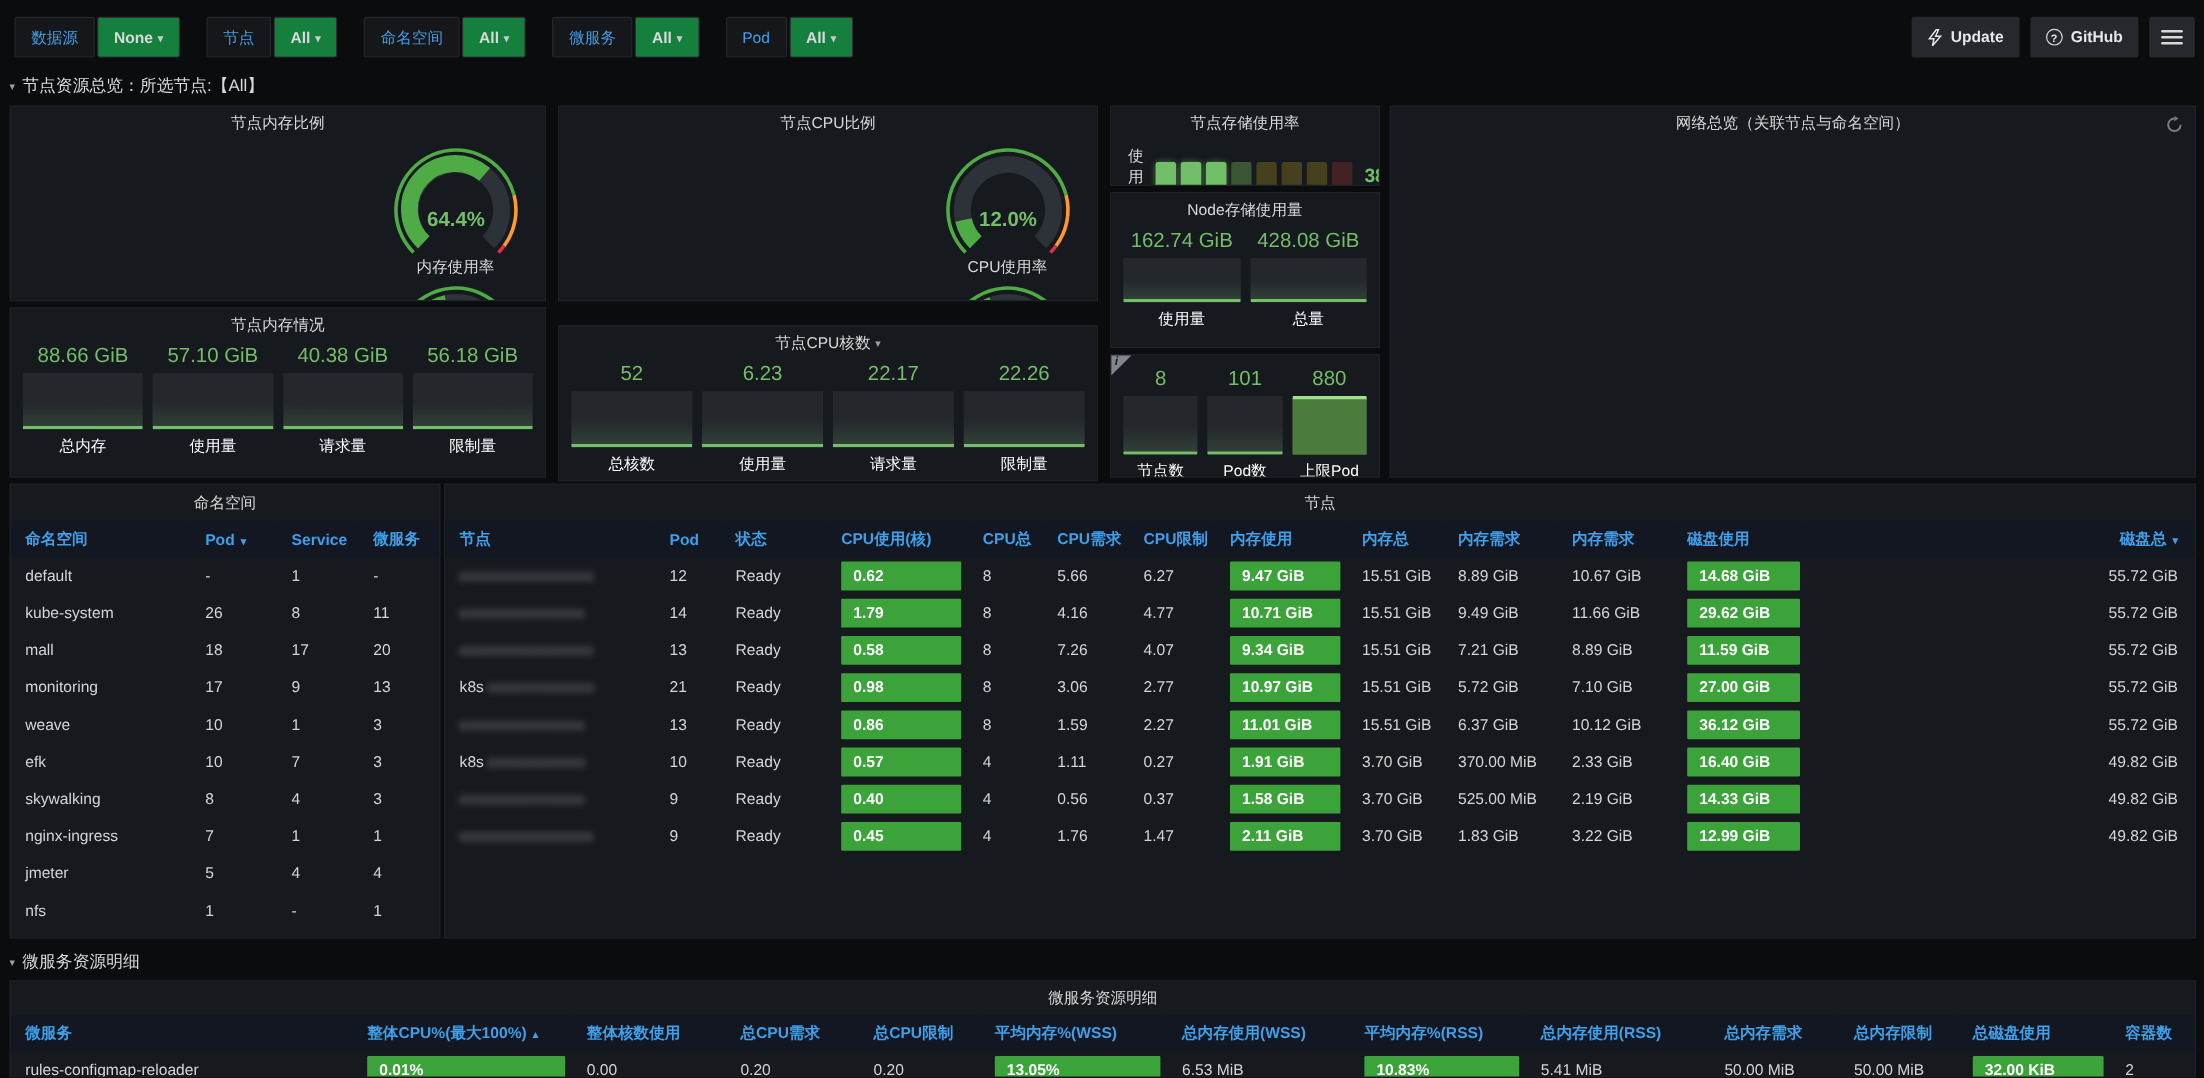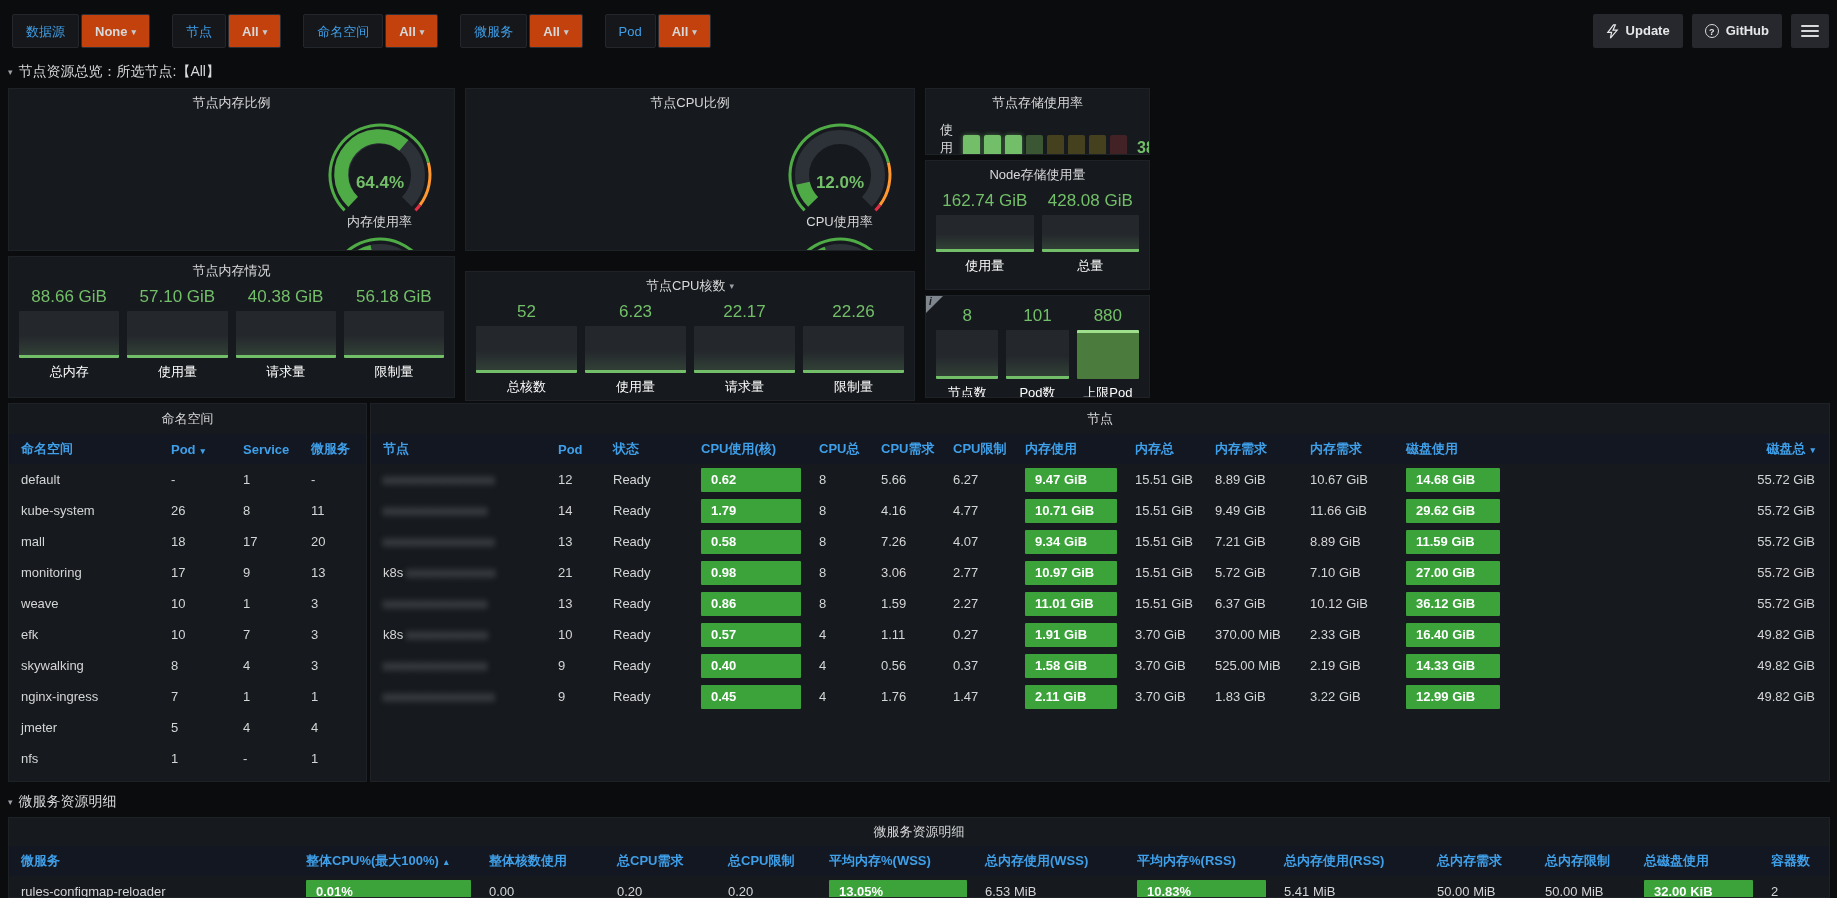--- a/index.html
+++ b/index.html
@@ -7,21 +7,21 @@
   #stage{position:relative;width:1837px;height:898px;background:#0a0c0e;}
   .panel{position:absolute;background:#16191d;border:1px solid #1e2126;box-sizing:border-box;overflow:hidden;}
   .panel-title{height:28px;line-height:28px;text-align:center;font-size:13px;color:#d8d9da;font-weight:500;white-space:nowrap;}
   .caret{font-size:9px;color:#9aa0a6;margin-left:4px;vertical-align:1px;}
 
   
   #toolbar{position:absolute;top:14px;left:12px;right:8px;height:38px;display:flex;align-items:flex-start;}
   .filter-group{display:flex;margin-right:22px;}
   .chip{height:34px;line-height:34px;padding:0 13px;font-size:13px;border-radius:2px;box-sizing:border-box;white-space:nowrap;}
   .chip-label{background:#15171b;border:1px solid #23262b;color:#3f9fe8;font-weight:500;margin-right:2px;}
-  .chip-value{background:#c2410c;border:1px solid #2c3036;color:#d8d9da;font-weight:600;}
+  .chip-value{background:#15803d;border:1px solid #2c3036;color:#d8d9da;font-weight:600;}
   .chip-value .caret{color:#c7c9cc;}
   #toolbar-right{margin-left:auto;display:flex;gap:9px;}
   .tbtn{height:34px;line-height:34px;background:#26282d;border-radius:2px;padding:0 13px;font-size:13px;
     font-weight:700;color:#e6e7e8;display:flex;align-items:center;gap:7px;}
   .icon-question{width:14px;height:14px;border:1.4px solid #d8d9da;border-radius:50%;font-size:9px;line-height:14px;
     text-align:center;font-weight:700;box-sizing:border-box;display:inline-block;}
   .icon-question::before{content:"?";}
   .menu-icon{display:flex;flex-direction:column;justify-content:center;gap:3px;width:18px;}
   .menu-icon span{display:block;height:2px;background:#d8d9da;border-radius:1px;}
 
@@ -251,20 +251,27 @@
           <div class="stat-label">Pod数</div>
         </div>
         <div class="stat">
           <div class="stat-value">880</div>
           <div class="stat-bar tall filled"></div>
           <div class="stat-label">上限Pod</div>
         </div>
       </div>
   </div>
 
+  <div id="p-network" class="panel">
+    <div class="panel-title">网络总览（关联节点与命名空间）</div>
+    <svg class="refresh-btn" viewBox="0 0 16 16">
+      <path d="M13.2 8 A5.2 5.2 0 1 1 8 2.8" fill="none" stroke="#9aa0a6" stroke-width="1.6"></path>
+      <path d="M8 0.6 L11.4 2.8 L8 5 Z" fill="#9aa0a6"></path>
+    </svg>
+  </div>
 
   <div id="p-mem-stats" class="panel">
     <div class="panel-title">节点内存情况</div>
     <div class="stat-strip">
         <div class="stat">
           <div class="stat-value">88.66 GiB</div>
           <div class="stat-bar "></div>
           <div class="stat-label">总内存</div>
         </div>
         <div class="stat">

